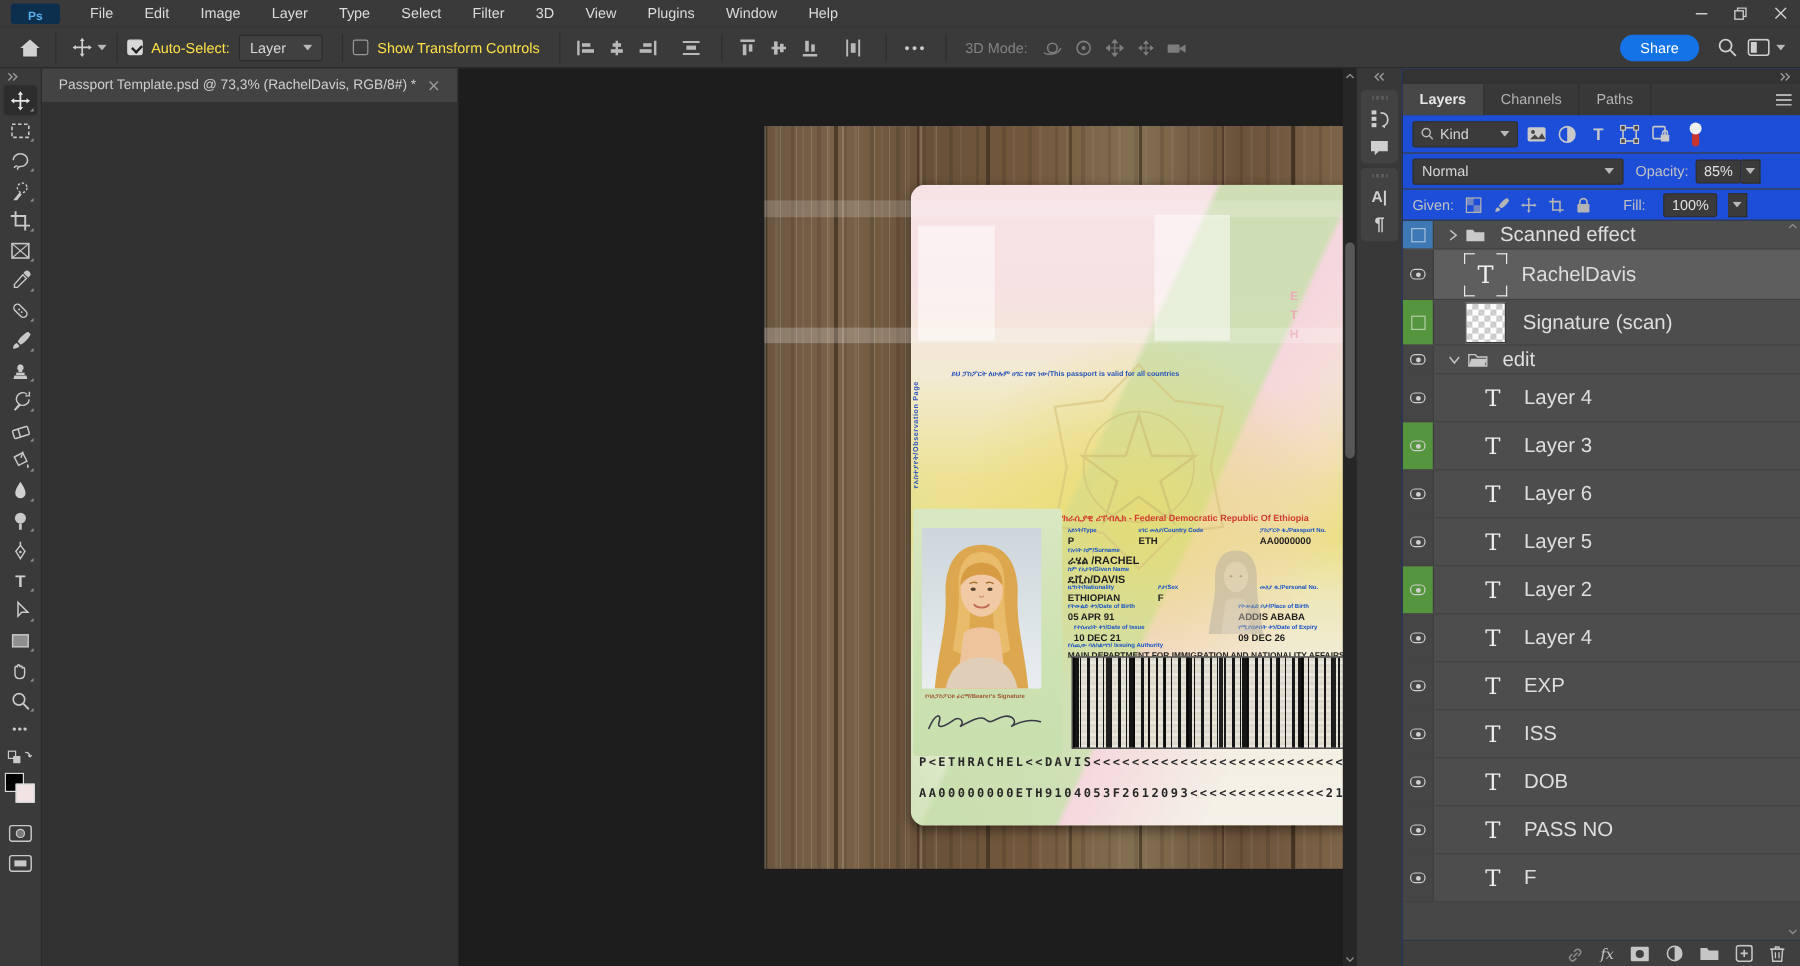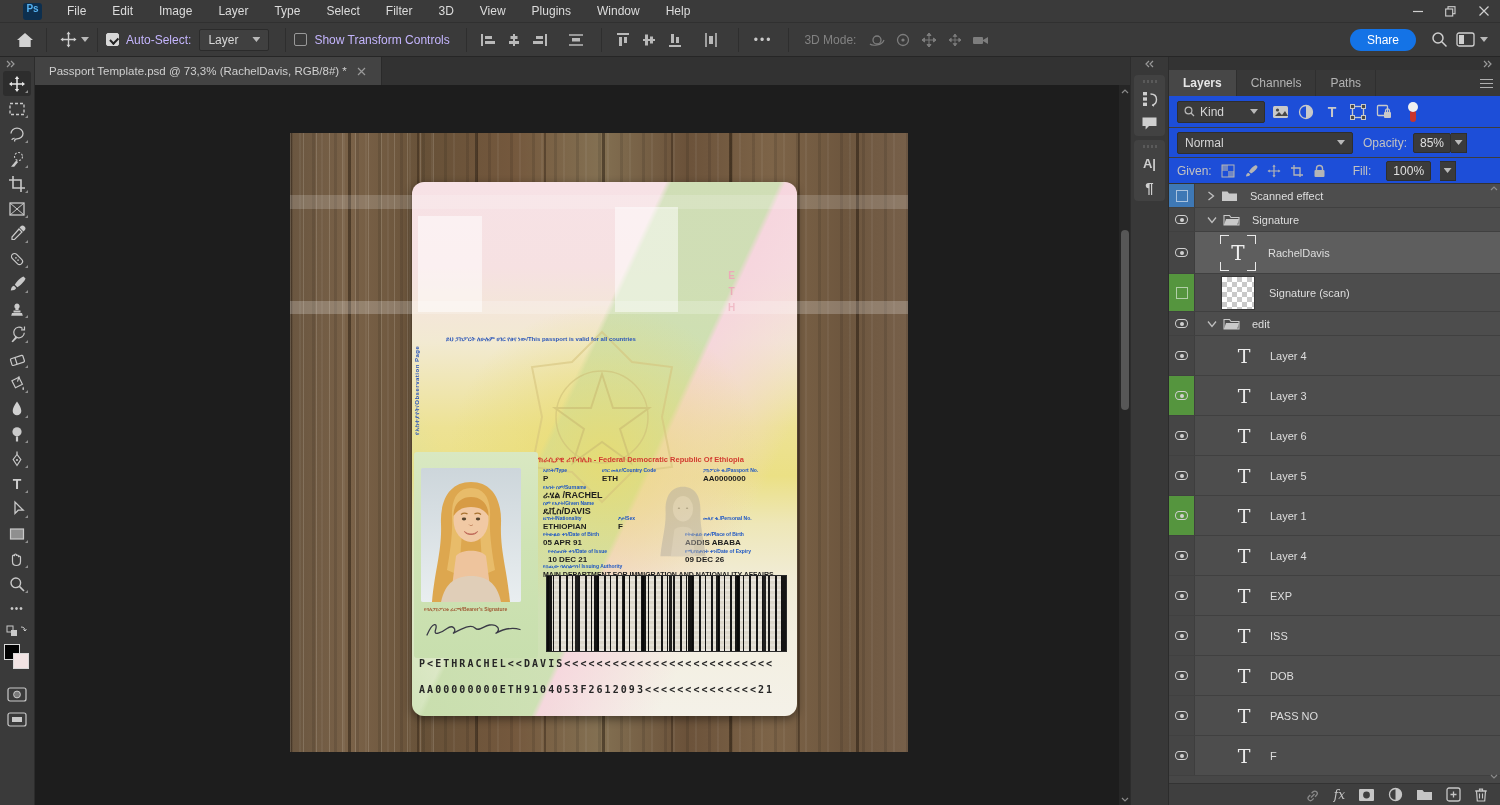--- a/index.html
+++ b/index.html
@@ -5,59 +5,59 @@
   *{margin:0;padding:0;box-sizing:border-box;user-select:none}
   html,body{width:1500px;height:805px;overflow:hidden;background:#1e1e1e;
     font-family:"Liberation Sans",sans-serif;color:#d6d6d6;font-size:12px}
   .app{position:relative;width:1500px;height:805px;background:#3a3a3a}
   .abs{position:absolute}
   svg{display:block}
 
   
   .menubar{position:absolute;left:0;top:0;width:1500px;height:23px;background:#3a3a3a;
     display:flex;align-items:center;border-bottom:1px solid #303030}
-  .ps-logo{width:19px;height:17px;margin-left:23px;border-radius:3px;background:#0d2f4e;
-    color:#55b1f0;font-size:10px;font-weight:bold;display:flex;align-items:flex-start;justify-content:center}
+  .ps-logo{width:41px;height:17px;margin-left:9px;border-radius:3px;background:#0d2f4e;
+    color:#55b1f0;font-size:10px;font-weight:bold;display:flex;align-items:flex-end;justify-content:center}
   .menus{display:flex;align-items:flex-end;margin-left:12px}
   .menu-item{padding:0 13px;line-height:23px;color:#dcdcdc;font-size:12px;cursor:default}
   .win-controls{margin-left:auto;display:flex;height:23px}
   .win-btn{width:33px;height:23px;display:flex;align-items:center;justify-content:center}
 
   
   .optionsbar{position:absolute;left:0;top:23px;width:1500px;height:34px;background:#3a3a3a;
     border-bottom:1px solid #262626;display:flex;align-items:center}
   .sep{width:1px;height:24px;background:#2e2e2e;margin:0 8px;flex:none}
   .ob-icon{width:26px;height:26px;display:flex;align-items:center;justify-content:center;flex:none}
   .chev{width:8px;height:5px;background:#b9b9b9;clip-path:polygon(0 0,100% 0,50% 100%);flex:none}
   .cb{width:13px;height:13px;border:1px solid #999;border-radius:2px;flex:none;position:relative;background:transparent}
   .cb.checked{background:#d8d8d8;border-color:#d8d8d8}
   .cb.checked::after{content:"";position:absolute;left:2.5px;top:2.5px;width:6px;height:3.5px;
     border-left:2px solid #222;border-bottom:2px solid #222;transform:rotate(-45deg)}
-  .ob-label{margin:0 8px 0 7px;color:#c4b5fd}
+  .ob-label{margin:0 8px 0 7px;color:#fde047}
   .ob-select{height:22px;background:#404040;border:1px solid #2b2b2b;border-radius:2px;
     display:flex;align-items:center;padding:0 8px;gap:14px;color:#d8d8d8}
   .dim{color:#828282}
   .share-btn{height:22px;padding:0 17px;border-radius:12px;background:#1473e6;color:#fff;
     display:flex;align-items:center;font-size:12px;margin-left:14px;flex:none}
 
   
   .toolcol{position:absolute;left:0;top:57px;width:35px;height:748px;background:#3a3a3a;
     display:flex;flex-direction:column;align-items:center;border-right:1px solid #2c2c2c}
   .toolcol-head{height:14px;width:100%;display:flex;align-items:center;justify-content:flex-start;padding-left:6px;color:#9a9a9a;font-size:9px;letter-spacing:-1px}
   .tool{width:28px;height:25px;display:flex;align-items:center;justify-content:center;position:relative;flex:none}
   .tool.selected{background:#2d2d2d;border-radius:3px}
   .tool::after{content:"";position:absolute;right:3px;bottom:3px;border-left:3px solid transparent;border-bottom:3px solid #8f8f8f}
   .tool.nofly::after{display:none}
   .t-glyph{font-size:14px;font-weight:bold;color:#cdcdcd}
   .swatches{position:relative;width:30px;height:30px;margin-top:6px;flex:none}
   .fg-swatch{position:absolute;left:2px;top:0;width:16px;height:16px;background:#000;border:1px solid #d9d9d9}
   .bg-swatch{position:absolute;left:11px;top:9px;width:16px;height:16px;background:#f2e4e4;border:1px solid #d9d9d9}
 
   
-  .docwin{position:absolute;left:35px;top:57px;width:1095px;height:748px;display:flex;flex-direction:column;background:#323232}
+  .docwin{position:absolute;left:35px;top:57px;width:1095px;height:748px;display:flex;flex-direction:row;background:#323232}
   .tabbar{height:28px;background:#323232;display:flex;align-items:flex-end}
   .doc-tab{height:28px;background:#434343;display:flex;align-items:center;padding:0 10px 0 14px;gap:10px;
     color:#cfcfcf;font-size:11.5px;border-right:1px solid #2a2a2a}
   .tab-close{color:#9a9a9a;font-size:11px;width:14px;text-align:center}
   .canvas{flex:1;position:relative;background:#1d1d1d;overflow:hidden}
   .vscroll{position:absolute;right:0;top:0;width:11px;height:100%;background:#262626}
   .vthumb{position:absolute;left:1.5px;top:145px;width:8px;height:180px;background:#575757;border-radius:4px}
   .scroll-arrow{position:absolute;left:0;width:11px;height:12px;display:flex;align-items:center;justify-content:center}
 
   .statusrow{height:15px;background:#3a3a3a;border-top:1px solid #2a2a2a;display:flex;align-items:center;position:relative;font-size:11px;color:#c8c8c8}
@@ -141,21 +141,21 @@
   .lrow.sel{background:#5e5e5e}
   .h24{height:24px}.h42{height:42px}.h38{height:38px}.h40{height:40px}
   .well{width:26px;flex:none;display:flex;align-items:center;justify-content:center;
     background:#454545;border-right:1px solid #3e3e3e}
   .well.blue{background:#3e78b5}.well.green{background:#55953e}
   .eye{width:13px;height:9px;border:1.4px solid #d0d0d0;border-radius:100% 100% 100% 100%/160% 160% 160% 160%;position:relative}
   .eye::after{content:"";position:absolute;left:50%;top:50%;transform:translate(-50%,-50%);
     width:4px;height:4px;background:#d0d0d0;border-radius:50%}
   .hidebox{width:12px;height:12px;border:1px solid rgba(255,255,255,.55)}
   .lcontent{display:flex;align-items:center;flex:1;min-width:0}
-  .lname{color:#dedede;font-size:11px;white-space:nowrap}
+  .lname{color:#dedede;font-size:17px;white-space:nowrap}
   .gchev{margin-left:12px;margin-right:6px;flex:none}
   .gfolder{margin-right:12px;flex:none}
   .tthumb{width:22px;margin-left:38px;margin-right:15px;text-align:center;
     font-family:"DejaVu Serif",serif;font-size:19px;color:#ececec;flex:none}
   .bracket-thumb{position:relative;width:36px;height:36px;margin-left:25px;margin-right:12px;flex:none;
     display:flex;align-items:center;justify-content:center}
   .bracket-thumb i{position:absolute;width:9px;height:9px;border:0 solid #e9e9e9}
   .bracket-thumb .tl{left:0;top:0;border-left-width:1.5px;border-top-width:1.5px}
   .bracket-thumb .tr{right:0;top:0;border-right-width:1.5px;border-top-width:1.5px}
   .bracket-thumb .bl{left:0;bottom:0;border-left-width:1.5px;border-bottom-width:1.5px}
@@ -805,35 +805,20 @@
           <svg class="gchev" width="8" height="10">
               <path d="M1.5 1l5 4-5 4" fill="none" stroke="#c0c0c0" stroke-width="1.3"></path>
             </svg>
           <svg class="gfolder" width="17" height="13">
               <path d="M1 2.5h5.5L8 4.5h8V12H1Z" fill="#c9c9c9"></path>
             </svg>
           <span class="lname">Scanned effect</span>
         </div>
       </div>
 
-      <div class="lrow h24">
-        <div class="well">
-            <span class="eye"></span>
-          </div>
-        <div class="lcontent">
-          <svg class="gchev" width="10" height="8">
-              <path d="M1 1.5l4 5 4-5" fill="none" stroke="#c0c0c0" stroke-width="1.3"></path>
-            </svg>
-          <svg class="gfolder" width="17" height="13">
-              <path d="M1 2.5h5.5L8 4.5h8V12H1Z" fill="none" stroke="#c9c9c9" stroke-width="1.1"></path>
-              <path d="M3 6h13l-1.8 6H1Z" fill="#c9c9c9"></path>
-            </svg>
-          <span class="lname">Signature</span>
-        </div>
-      </div>
 
       <div class="lrow h42 sel">
         <div class="well">
             <span class="eye"></span>
           </div>
         <div class="lcontent">
           <span class="bracket-thumb">
               <i class="c tl"></i>
               <i class="c tr"></i>
               <i class="c bl"></i>
@@ -905,21 +890,21 @@
             <span class="tthumb">T</span>
             <span class="lname">Layer 5</span>
           </div>
       </div>
       <div class="lrow h40">
         <div class="well green">
             <span class="eye"></span>
           </div>
         <div class="lcontent">
             <span class="tthumb">T</span>
-            <span class="lname">Layer 1</span>
+            <span class="lname">Layer 2</span>
           </div>
       </div>
       <div class="lrow h40">
         <div class="well">
             <span class="eye"></span>
           </div>
         <div class="lcontent">
             <span class="tthumb">T</span>
             <span class="lname">Layer 4</span>
           </div>

